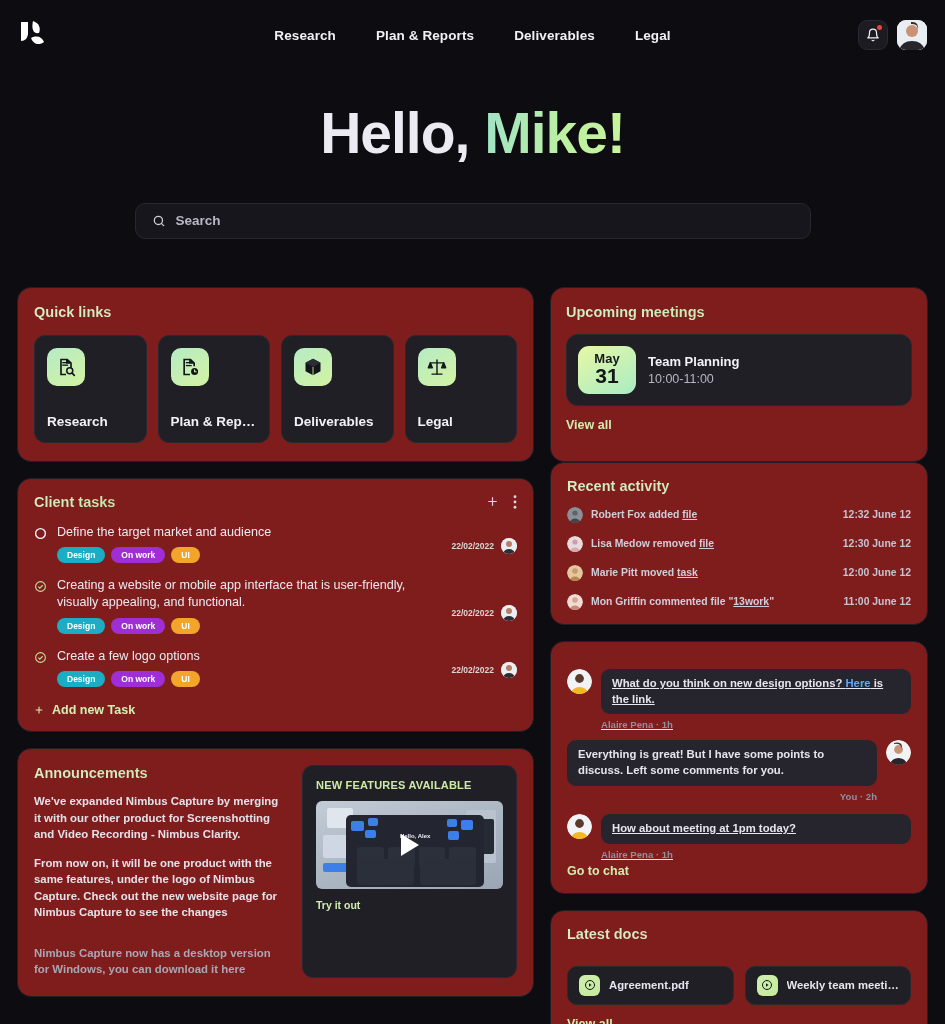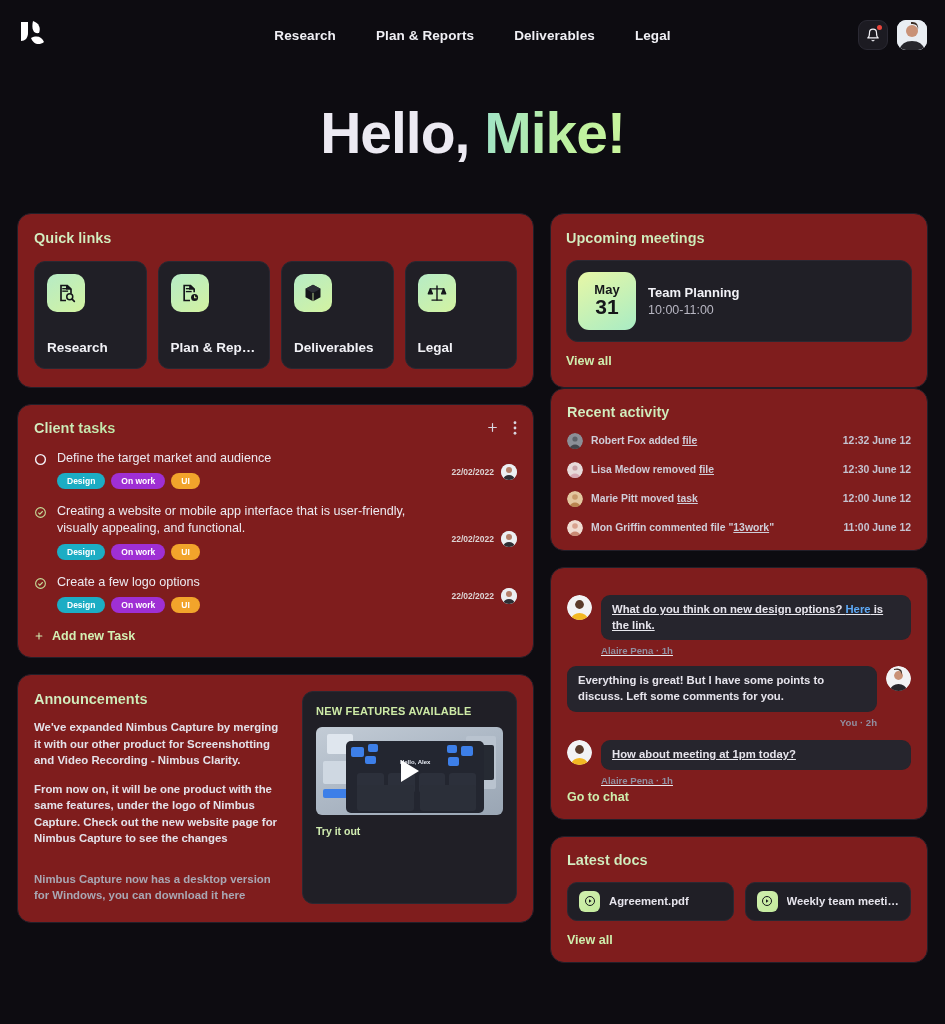--- a/index.html
+++ b/index.html
@@ -110,21 +110,21 @@
   }
 
   
   .meet { padding: 16px 15px 14px; }
   .meet-card {
     margin-top: 14px; background: #201f26; border: 1px solid #2a2832;
     border-radius: 12px; padding: 11px; display: flex; gap: 12px;
     align-items: center; cursor: pointer;
   }
   .meet-date {
-    width: 58px; height: 58px; flex: 0 0 58px; border-radius: 11px;
+    width: 58px; height: 48px; flex: 0 0 58px; border-radius: 11px;
     background: linear-gradient(150deg, #e7f7a6 0%, #a9ecc4 100%);
     color: #15161a; display: flex; flex-direction: column;
     align-items: center; justify-content: center; line-height: 1.05;
   }
   .meet-m { font-size: 13px; font-weight: 700; }
   .meet-d { font-size: 21px; font-weight: 700; }
   .meet-name { font-size: 13px; font-weight: 700; color: #f2f2f7; }
   .meet-time { font-size: 12.5px; color: #b7b6c2; margin-top: 3px; }
   .link-green {
     display: inline-block; margin-top: 12px;
@@ -238,21 +238,21 @@
   }
   .bubble .hl { color: #5da9f5; }
   .msg-meta { font-size: 9.6px; color: #918fa0; margin-top: 5px; font-weight: 600; }
   .msg-out { display: flex; gap: 9px; margin-top: 10px; align-items: flex-start; }
   .msg-out .col { flex: 1; min-width: 0; }
   .msg-out .msg-meta { text-align: right; }
   .grow { flex: 1; min-width: 0; }
 
   
   .docs { padding: 15px 16px 14px; margin-top: 16px; }
-  .docs-row { display: flex; gap: 11px; margin-top: 14px; justify-content: space-between; }
+  .docs-row { display: flex; gap: 11px; margin-top: 24px; justify-content: space-between; }
   .doc {
     flex: 1; min-width: 0; background: #201f26; border: 1px solid #2a2832;
     border-radius: 10px; padding: 8px 11px; display: flex; gap: 9px;
     align-items: center; cursor: pointer;
   }
   .doc-ico {
     width: 21px; height: 21px; flex: 0 0 21px; border-radius: 6px;
     background: linear-gradient(145deg,#d0efae,#c3ea9c);
     display: flex; align-items: center; justify-content: center;
   }
@@ -298,20 +298,27 @@
     </div>
   </div>
 </div>
 
 <div class="hero">
   <h1>
     <span class="greet">Hello,</span>
     <span class="name">Mike!</span>
   </h1>
 
+  <div class="searchbar">
+    <svg width="14" height="14" viewBox="0 0 24 24" fill="none" stroke="#cfcdd8" stroke-width="2.2" stroke-linecap="round">
+      <circle cx="11" cy="11" r="7"></circle>
+        <line x1="20" y1="20" x2="16.5" y2="16.5"></line>
+    </svg>
+    <span class="ph">Search</span>
+  </div>
 </div>
 
 <div class="wrap">
 
   <div class="row">
 
     <div class="card quick col-left">
       <div class="card-title">Quick links</div>
       <div class="quick-grid">
 

